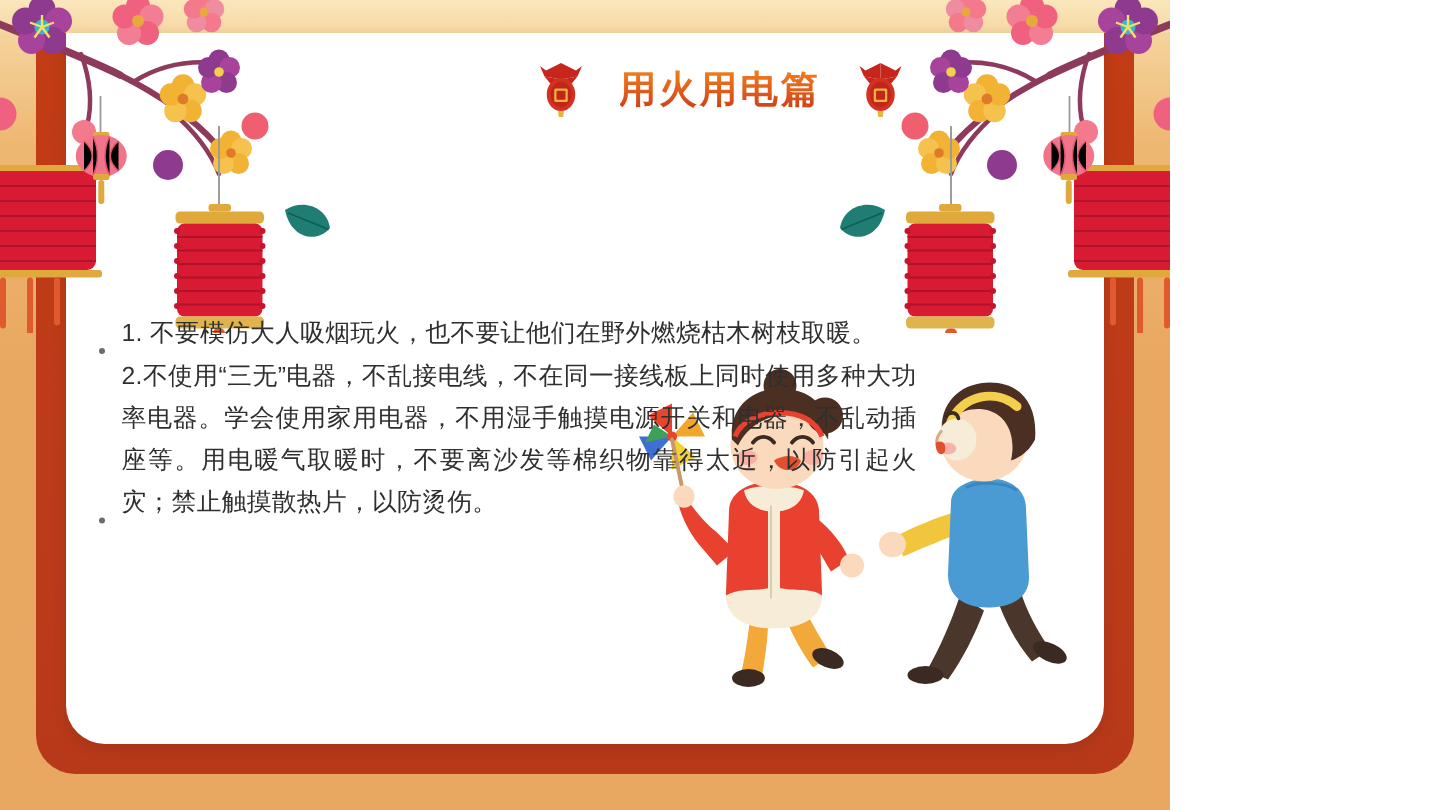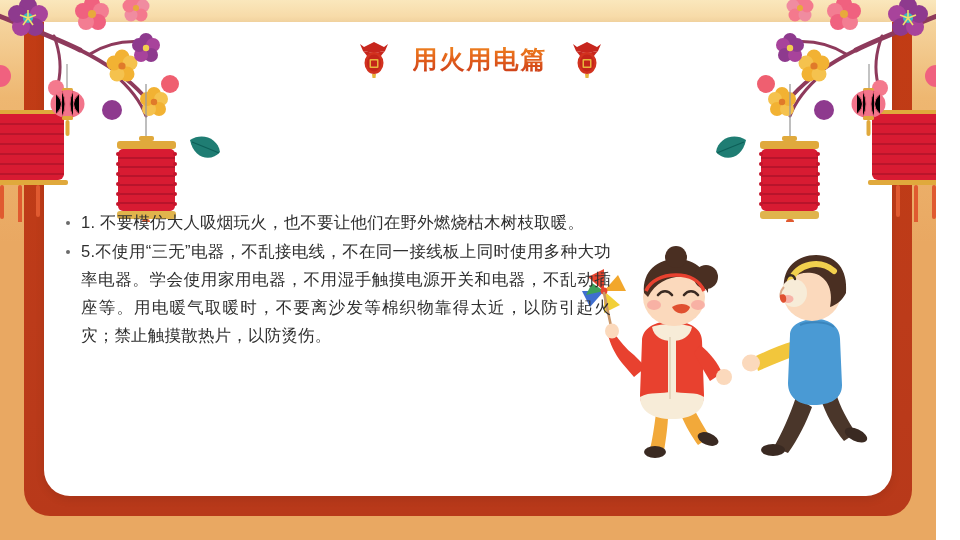--- a/index.html
+++ b/index.html
@@ -3,21 +3,21 @@
 <meta charset="utf-8">
 <style>
   * { margin:0; padding:0; box-sizing:border-box; }
   html, body {
     width:960px; height:540px; overflow:hidden;
     font-family:"Liberation Sans","DejaVu Sans",sans-serif;
   }
 
   
   .slide{
-    position:relative; width:936px; height:540px;
+    position:relative; width:780px; height:540px;
     background:linear-gradient(180deg,#f7dcaa 0%,#eeb771 18%,#e9a862 45%,#e9a862 100%);
     overflow:hidden;
   }
   .top-strip{
     position:absolute; left:0; top:0; width:960px; height:22px;
     background:linear-gradient(180deg,#fae7bc 0%,#f6d7a2 100%);
   }
   .red-frame{
     position:absolute; left:24px; top:22px; right:24px; bottom:24px;
     background:linear-gradient(180deg,#c23c14 0%,#bc3b1a 60%,#b8391a 100%);
@@ -43,21 +43,21 @@
     -webkit-text-fill-color:transparent; color:#d24a1a;
     white-space:nowrap;
   }
   .knot{ width:34px; height:38px; flex:0 0 auto; }
 
   
   .body-list{
     position:absolute; left:66px; top:208px; width:545px; z-index:20;
   }
   .bullet-item{
-    display:flex; align-items:flex-start; gap:11px; margin-bottom:1px;
+    display:flex; align-items:flex-end; gap:11px; margin-bottom:1px;
   }
   .dot{
     flex:0 0 auto; width:4px; height:4px; border-radius:50%;
     background:#6b6b6b; margin-top:13px;
   }
   .bullet-text{
     font-size:16.5px; line-height:28px; color:#2f2f2f;
     text-align:justify; letter-spacing:.2px;
   }
 
@@ -112,21 +112,21 @@
 
   </div>
 
   <div class="body-list">
     <div class="bullet-item">
       <span class="dot"></span>
       <div class="bullet-text">1. 不要模仿大人吸烟玩火，也不要让他们在野外燃烧枯木树枝取暖。</div>
     </div>
     <div class="bullet-item">
       <span class="dot"></span>
-      <div class="bullet-text">5.不使用“三无”电器，不乱接电线，不在同一接线板上同时使用多种大功率电器。学会使用家用电器，不用湿手触摸电源开关和电器，不乱动插座等。用电暖气取暖时，不要离沙发等棉织物靠得太近，以防引起火灾；禁止触摸散热片，以防烫伤。</div>
+      <div class="bullet-text">2.不使用“三无”电器，不乱接电线，不在同一接线板上同时使用多种大功率电器。学会使用家用电器，不用湿手触摸电源开关和电器，不乱动插座等。用电暖气取暖时，不要离沙发等棉织物靠得太近，以防引起火灾；禁止触摸散热片，以防烫伤。</div>
     </div>
   </div>
 
   <svg class="deco deco-tl" viewBox="0 0 330 230">
 
     <g stroke="#8e3a5c" fill="none" stroke-linecap="round">
       <path d="M-10 18 C 30 34, 62 46, 86 58" stroke-width="5"></path>
       <path d="M86 58 C 110 70, 132 84, 150 104" stroke-width="4"></path>
       <path d="M96 62 C 112 52, 130 48, 150 50" stroke-width="3"></path>
       <path d="M120 82 C 134 94, 146 108, 152 124" stroke-width="3"></path>

